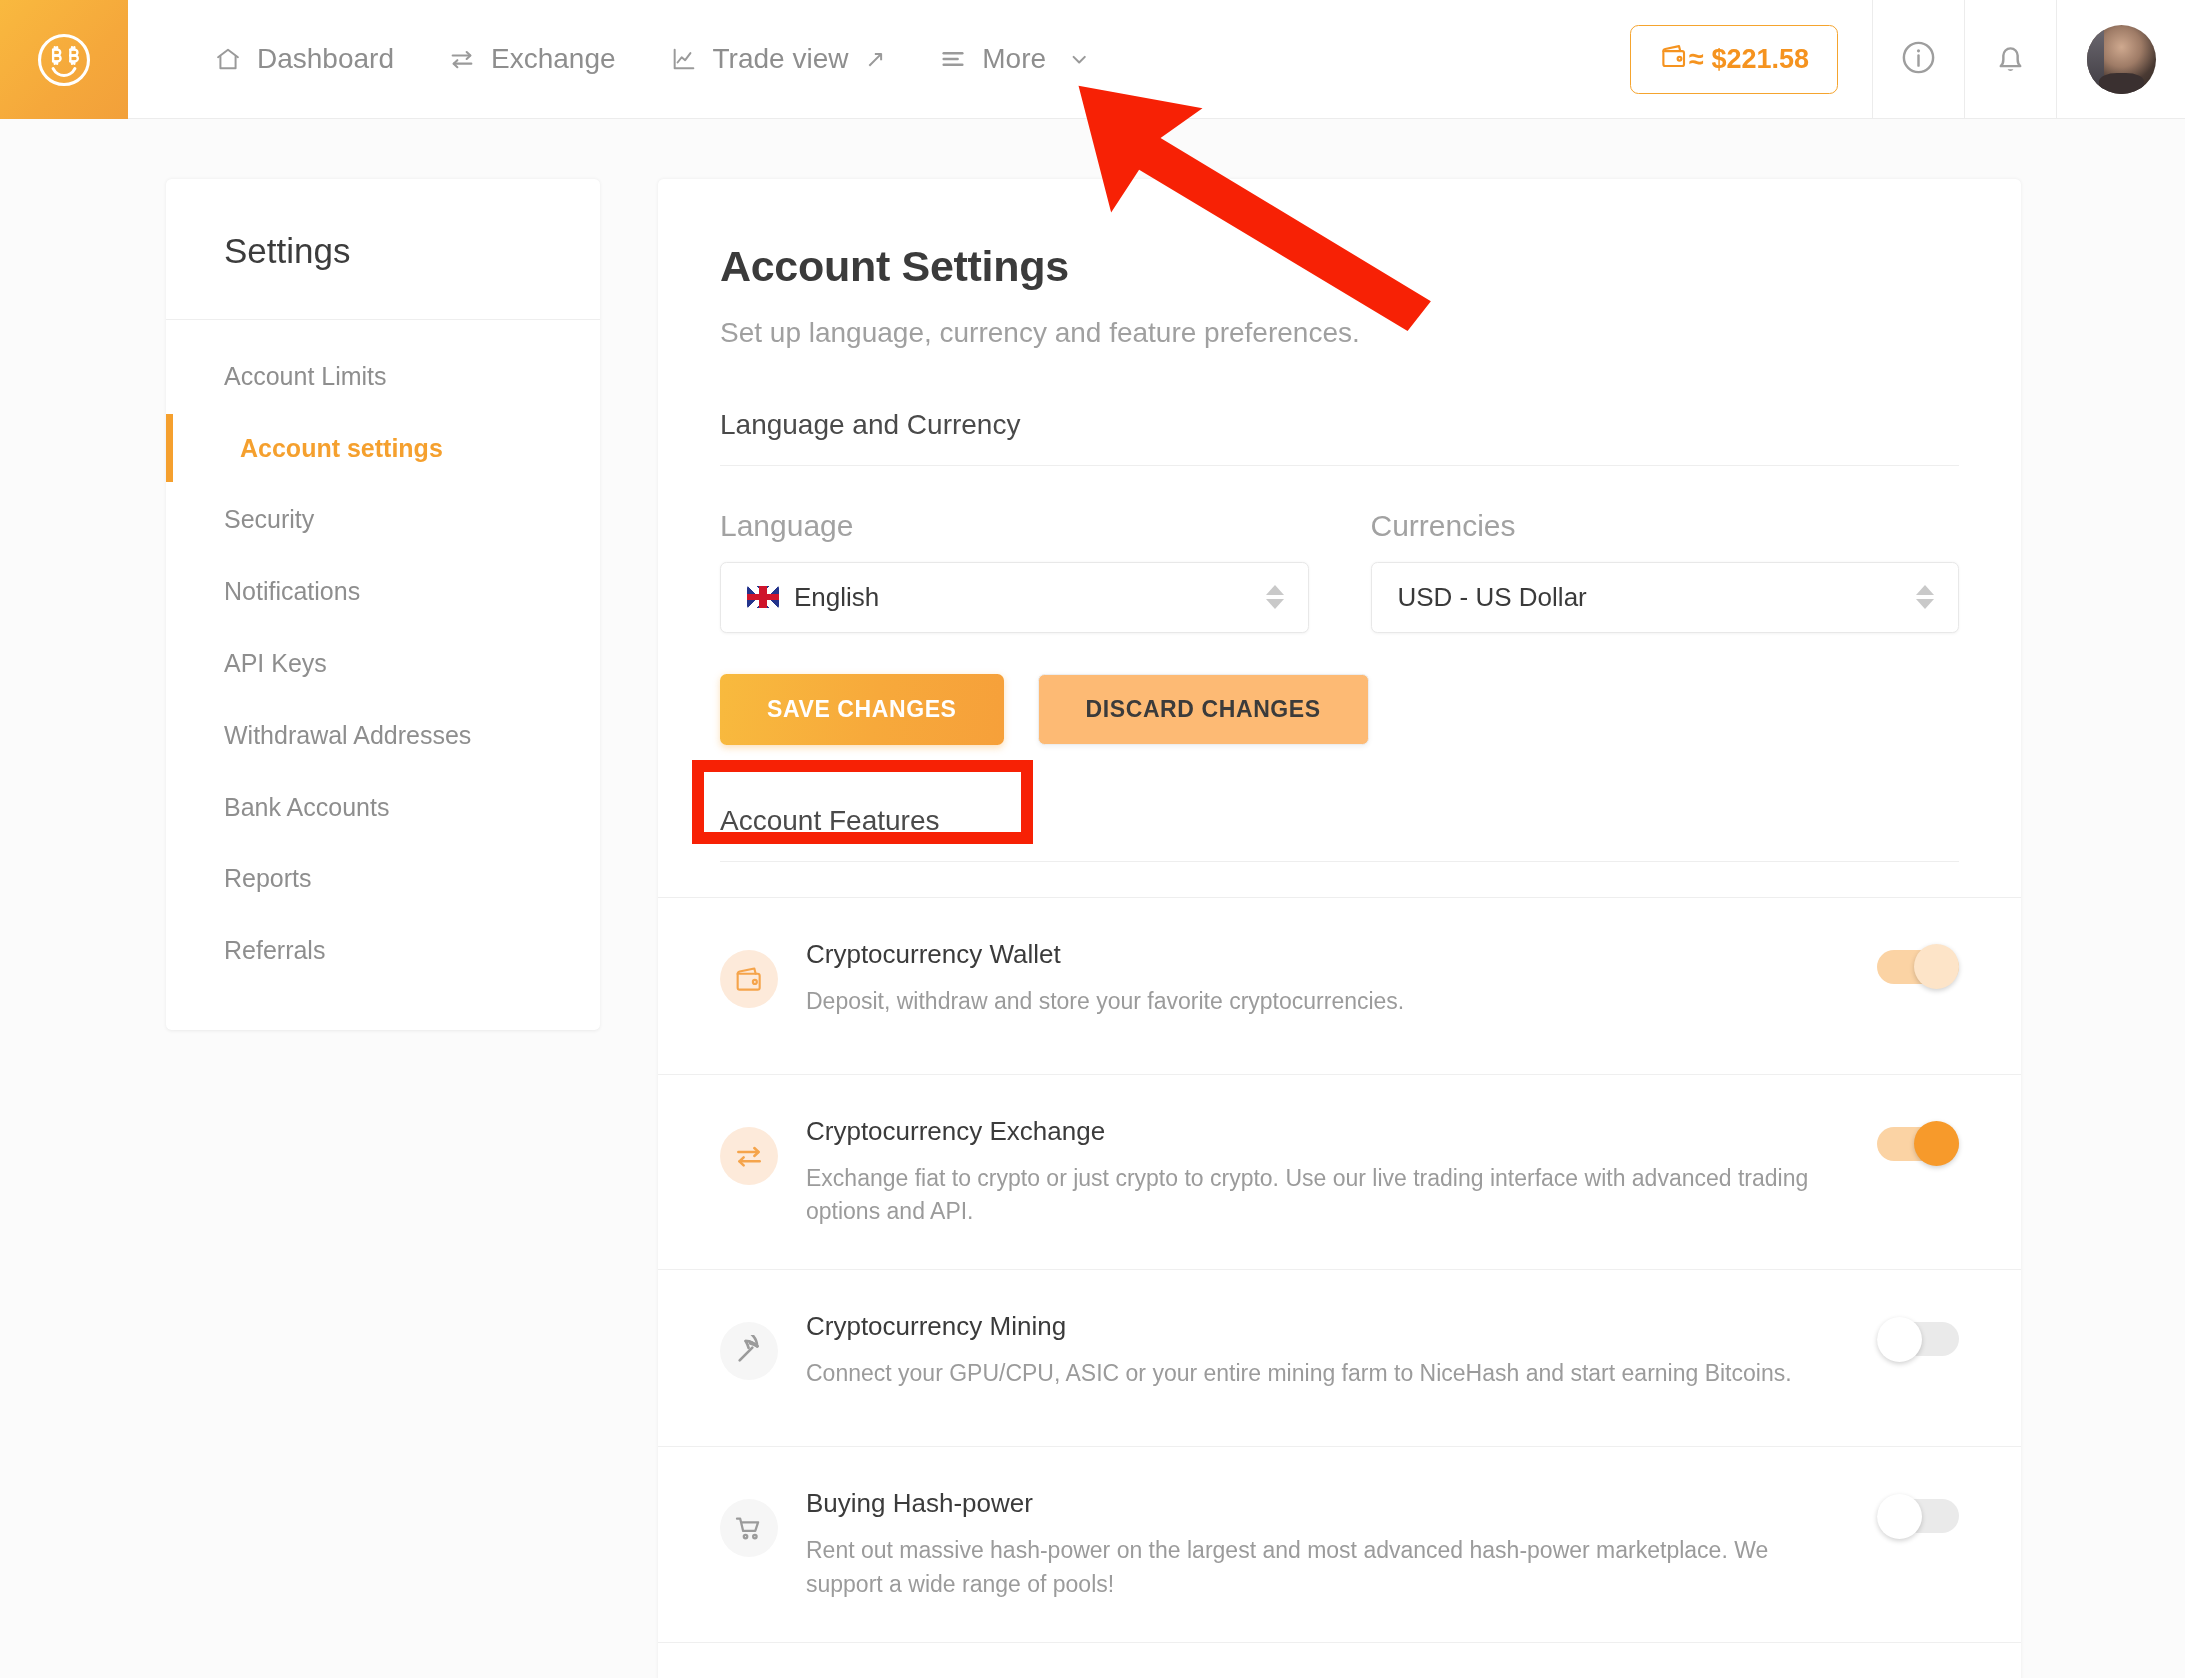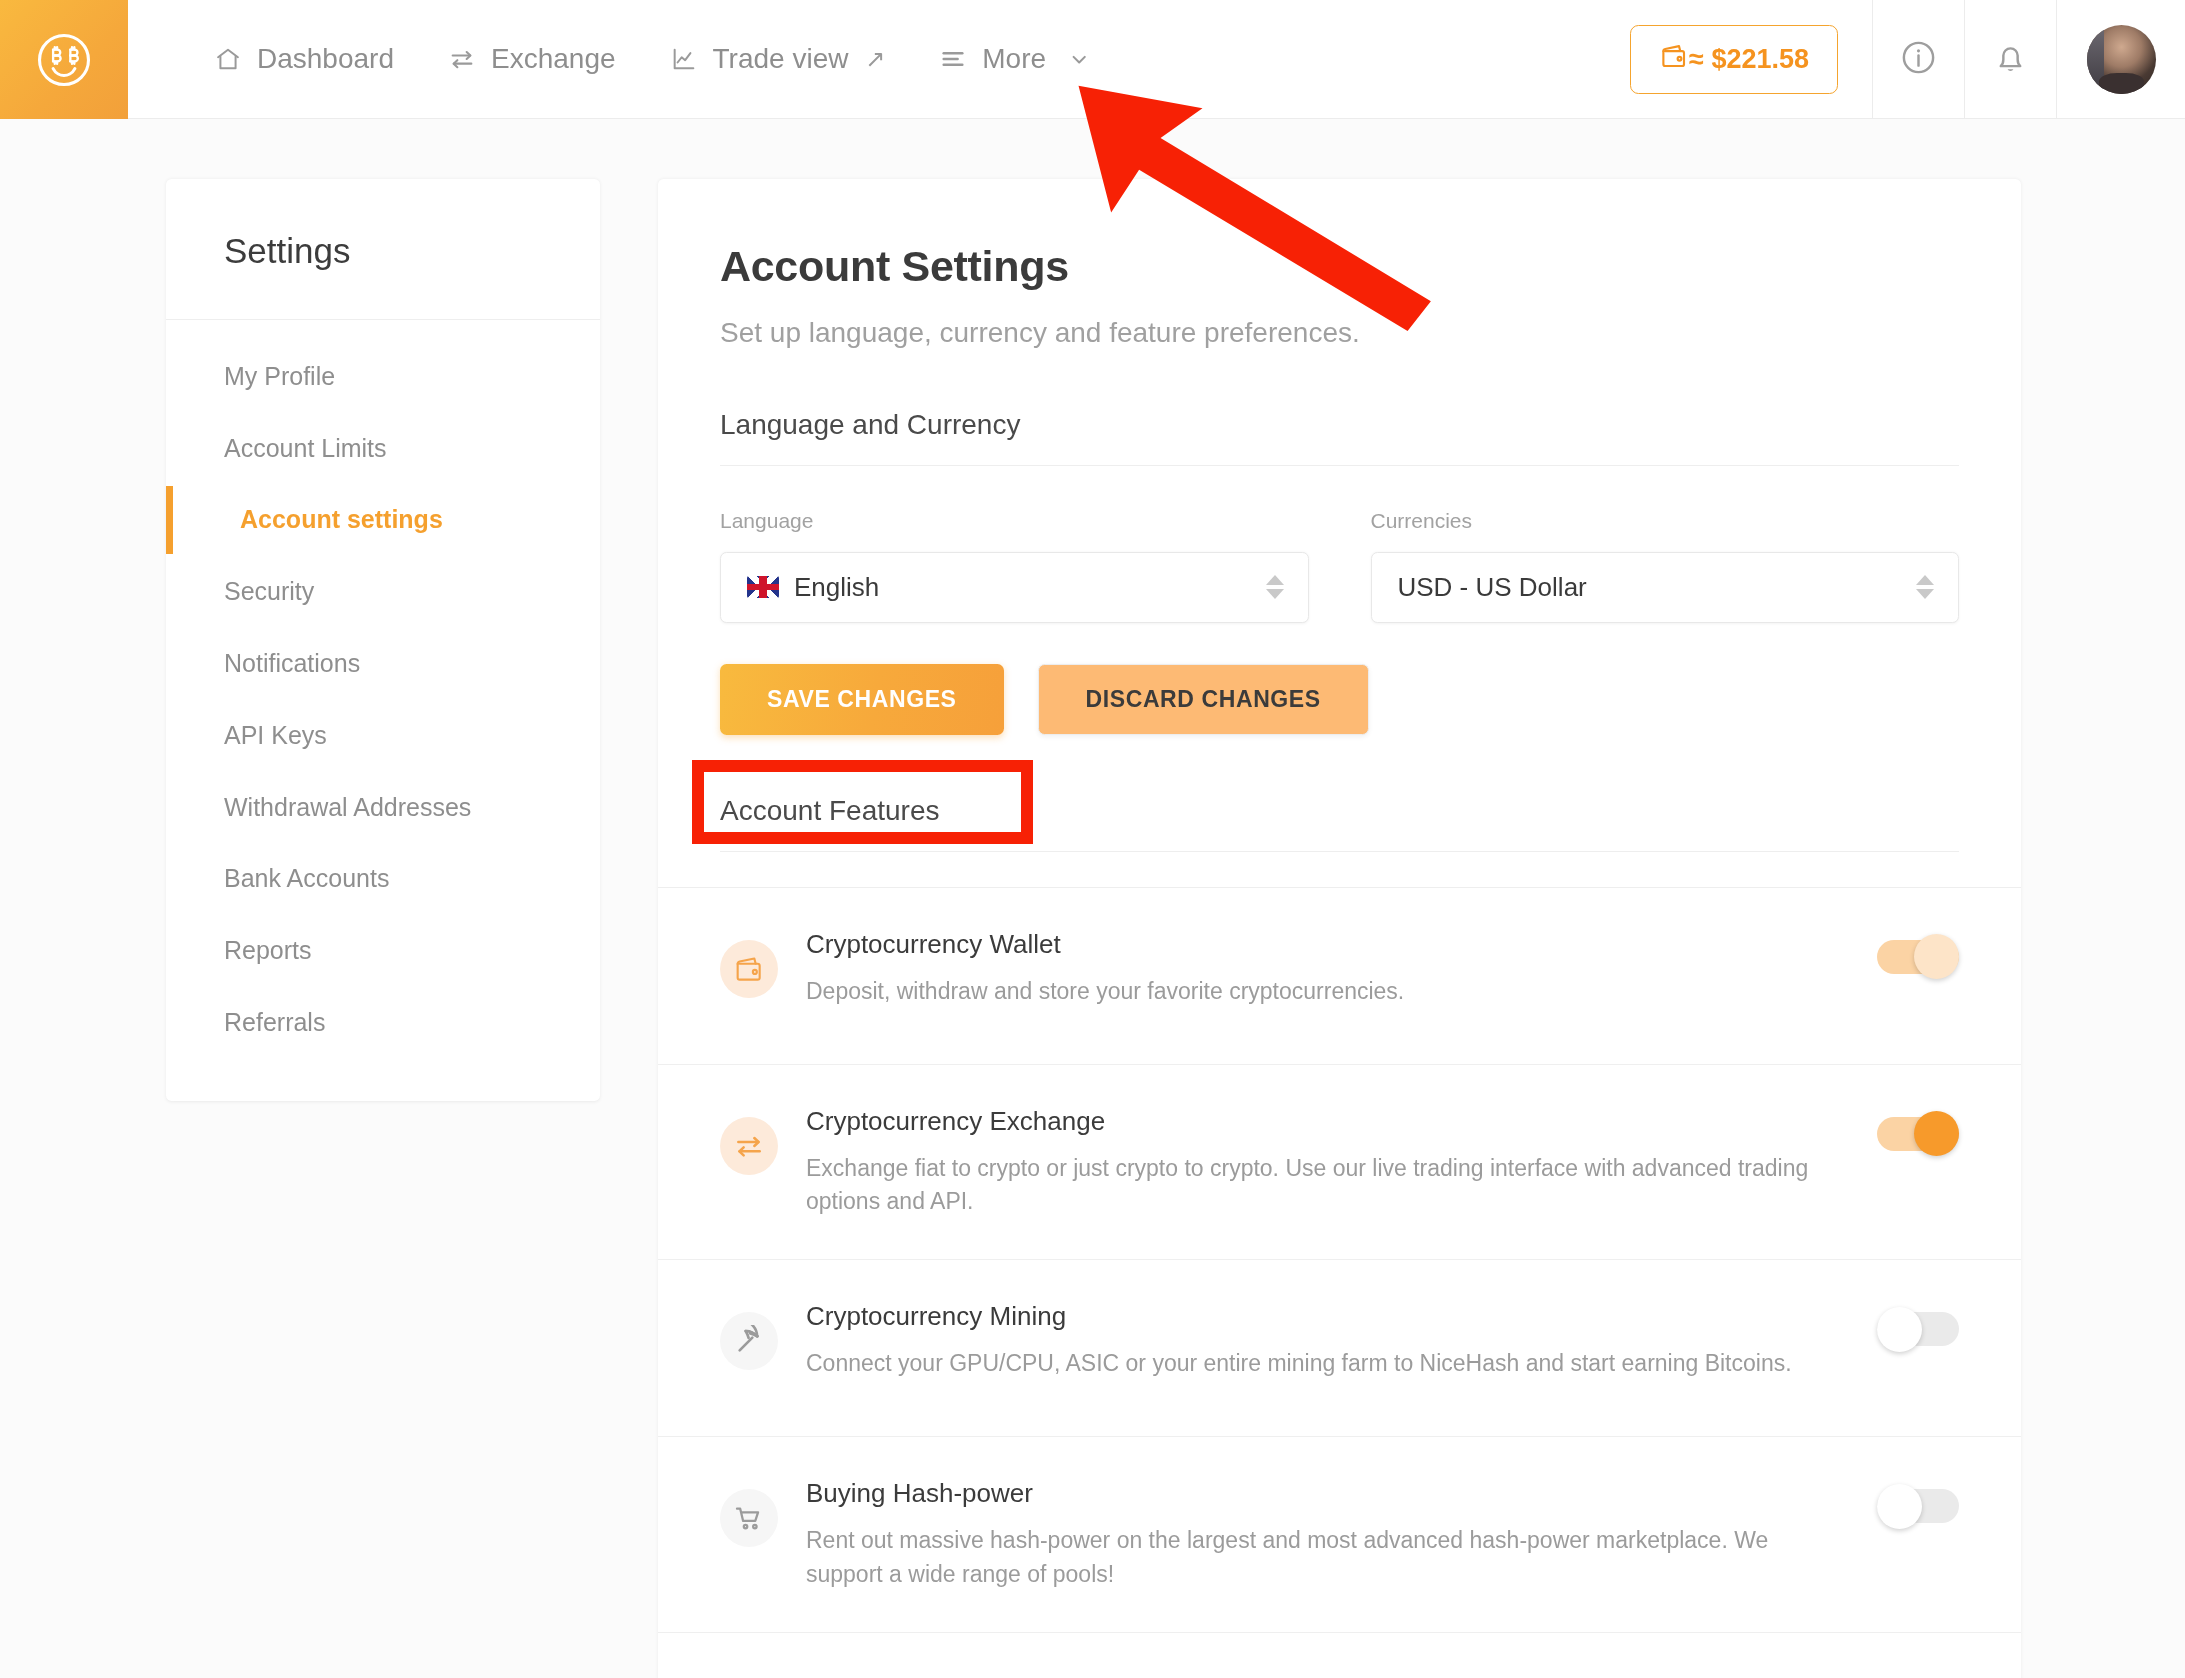--- a/index.html
+++ b/index.html
@@ -115,21 +115,21 @@
   .page-sub { font-size: 28px; color: #a0a0a0; padding-top: 26px; }
 
   .section-head {
     font-size: 28px; color: #4a4a4a; font-weight: 400;
     padding-top: 60px; padding-bottom: 24px;
     border-bottom: 0.9px solid #eeeeee;
   }
 
   .field-row { display: flex; gap: 62px; padding-top: 43px; }
   .field { flex: 1 1 0; min-width: 0; }
-  .field-label { font-size: 21px; color: #a2a2a2; padding-bottom: 18.6px; }
+  .field-label { font-size: 30px; color: #a2a2a2; padding-bottom: 18.6px; }
   .select {
     height: 71px; border: 0.9px solid #e8e8e8; border-radius: 6.5px;
     background: #fff; box-shadow: 0 0.9px 2.8px rgba(0,0,0,0.05);
     display: flex; align-items: center; padding: 0 24px 0 26px;
     cursor: pointer;
   }
   .select .sel-text { font-size: 26px; color: #3a3a3a; flex: 1 1 auto; display: flex; align-items: center; gap: 15px; }
   .flag {
     width: 32px; height: 21.4px; flex: 0 0 32px; position: relative; overflow: hidden;
     background: #24348c; border-radius: 1.9px;
@@ -321,21 +321,20 @@
         <div class="avatar"></div>
       </div>
     </div>
   </div>
 
   <div class="page">
 
     <div class="sidebar">
       <div class="sidebar-title">Settings</div>
       <div class="sidebar-list">
-        <div class="side-item">My Profile</div>
         <div class="side-item">Account Limits</div>
         <div class="side-item active">Account settings</div>
         <div class="side-item">Security</div>
         <div class="side-item">Notifications</div>
         <div class="side-item">API Keys</div>
         <div class="side-item">Withdrawal Addresses</div>
         <div class="side-item">Bank Accounts</div>
         <div class="side-item">Reports</div>
         <div class="side-item">Referrals</div>
       </div>

